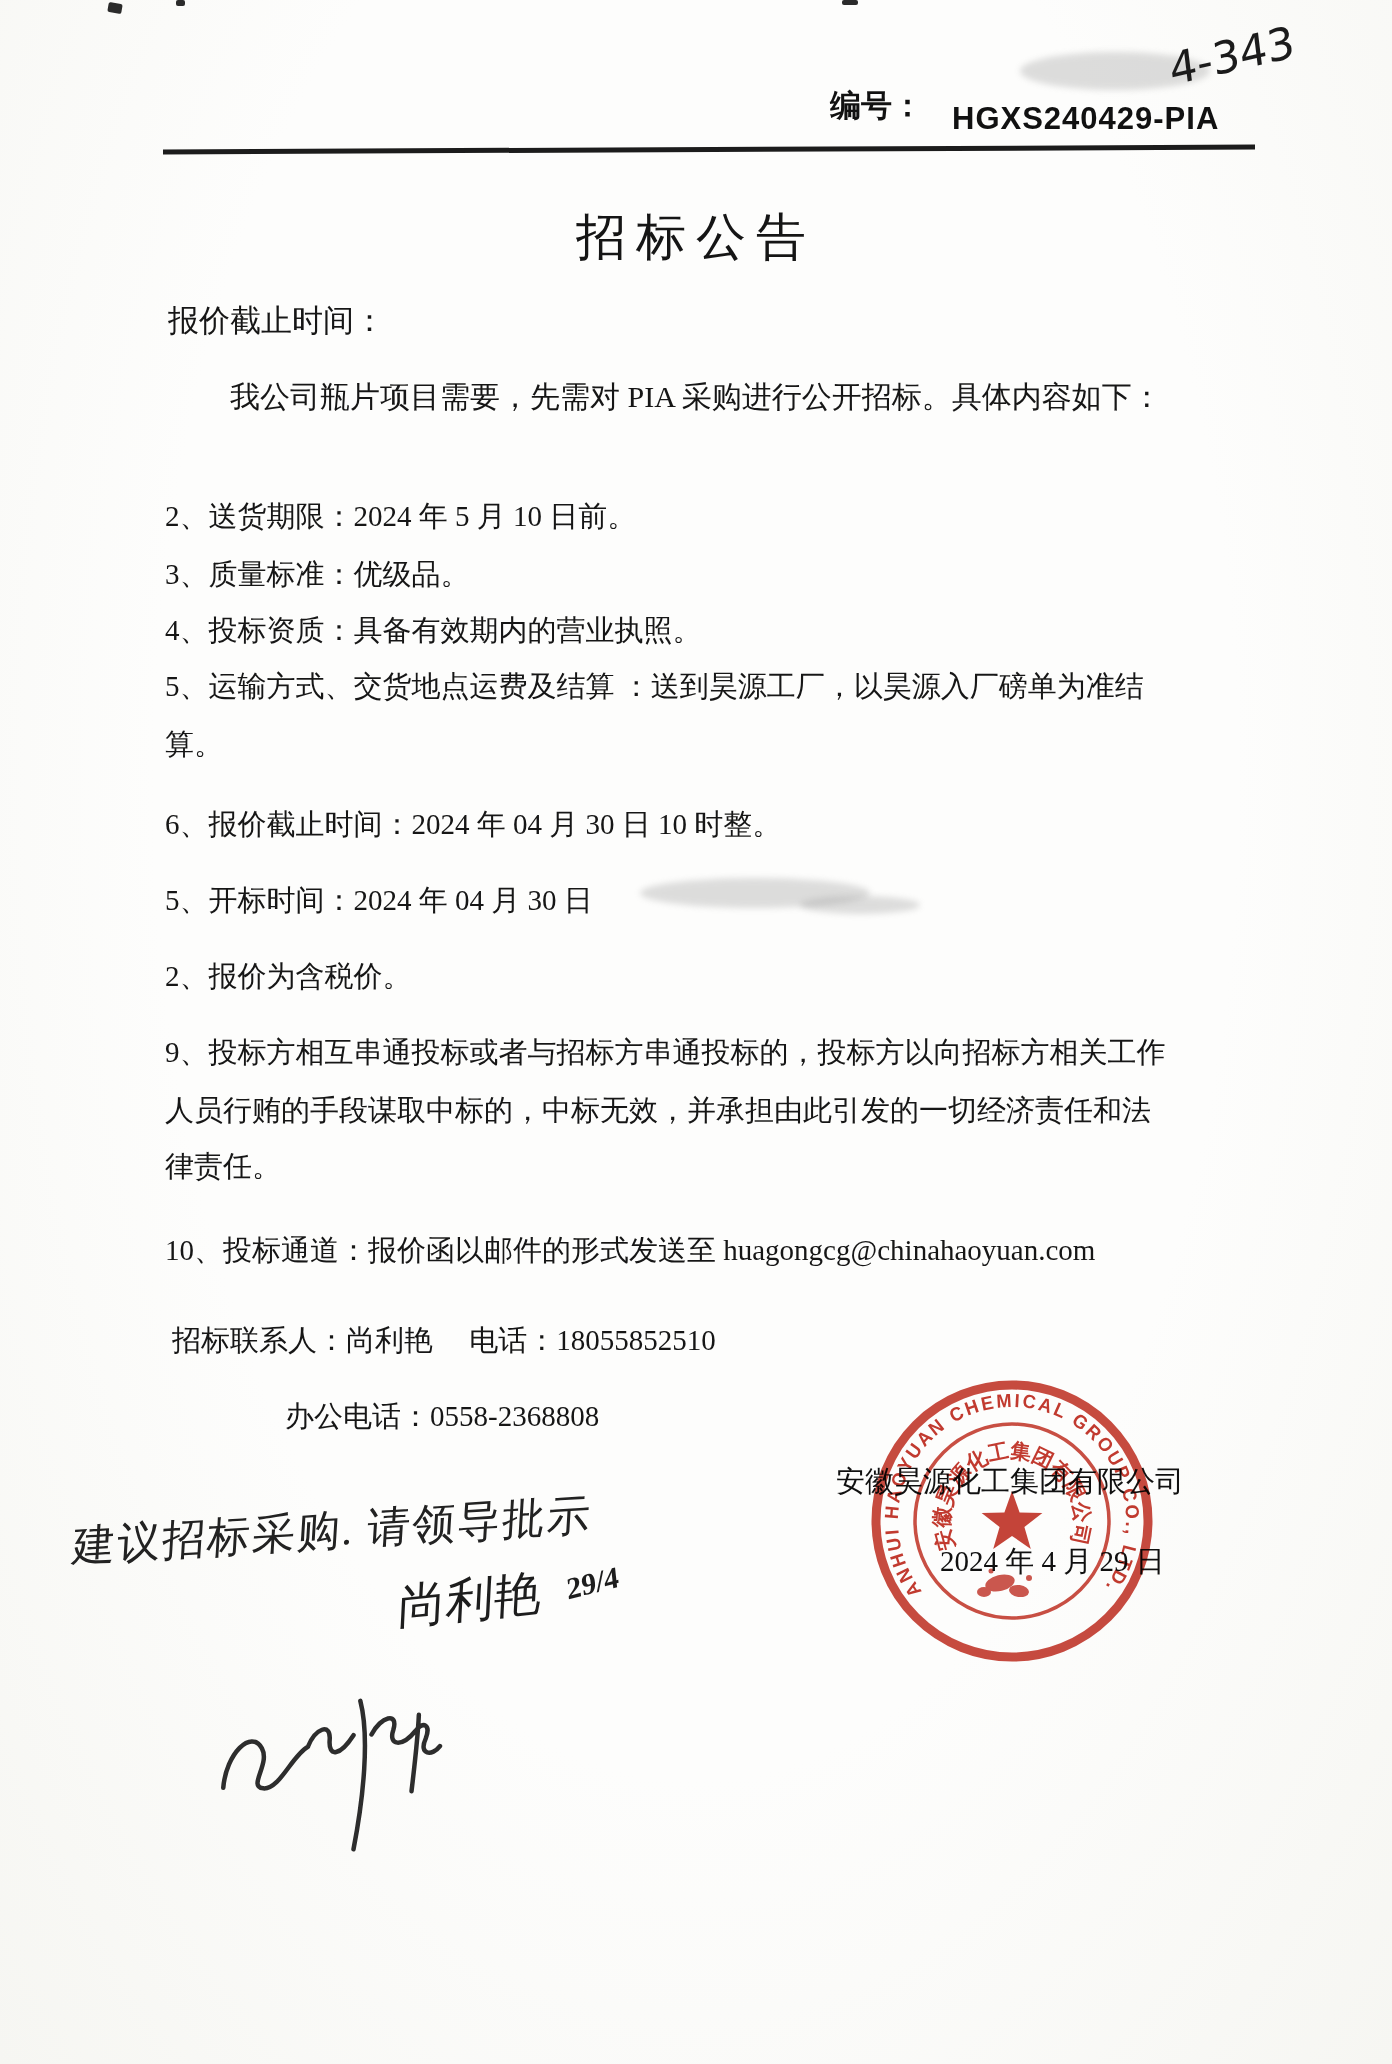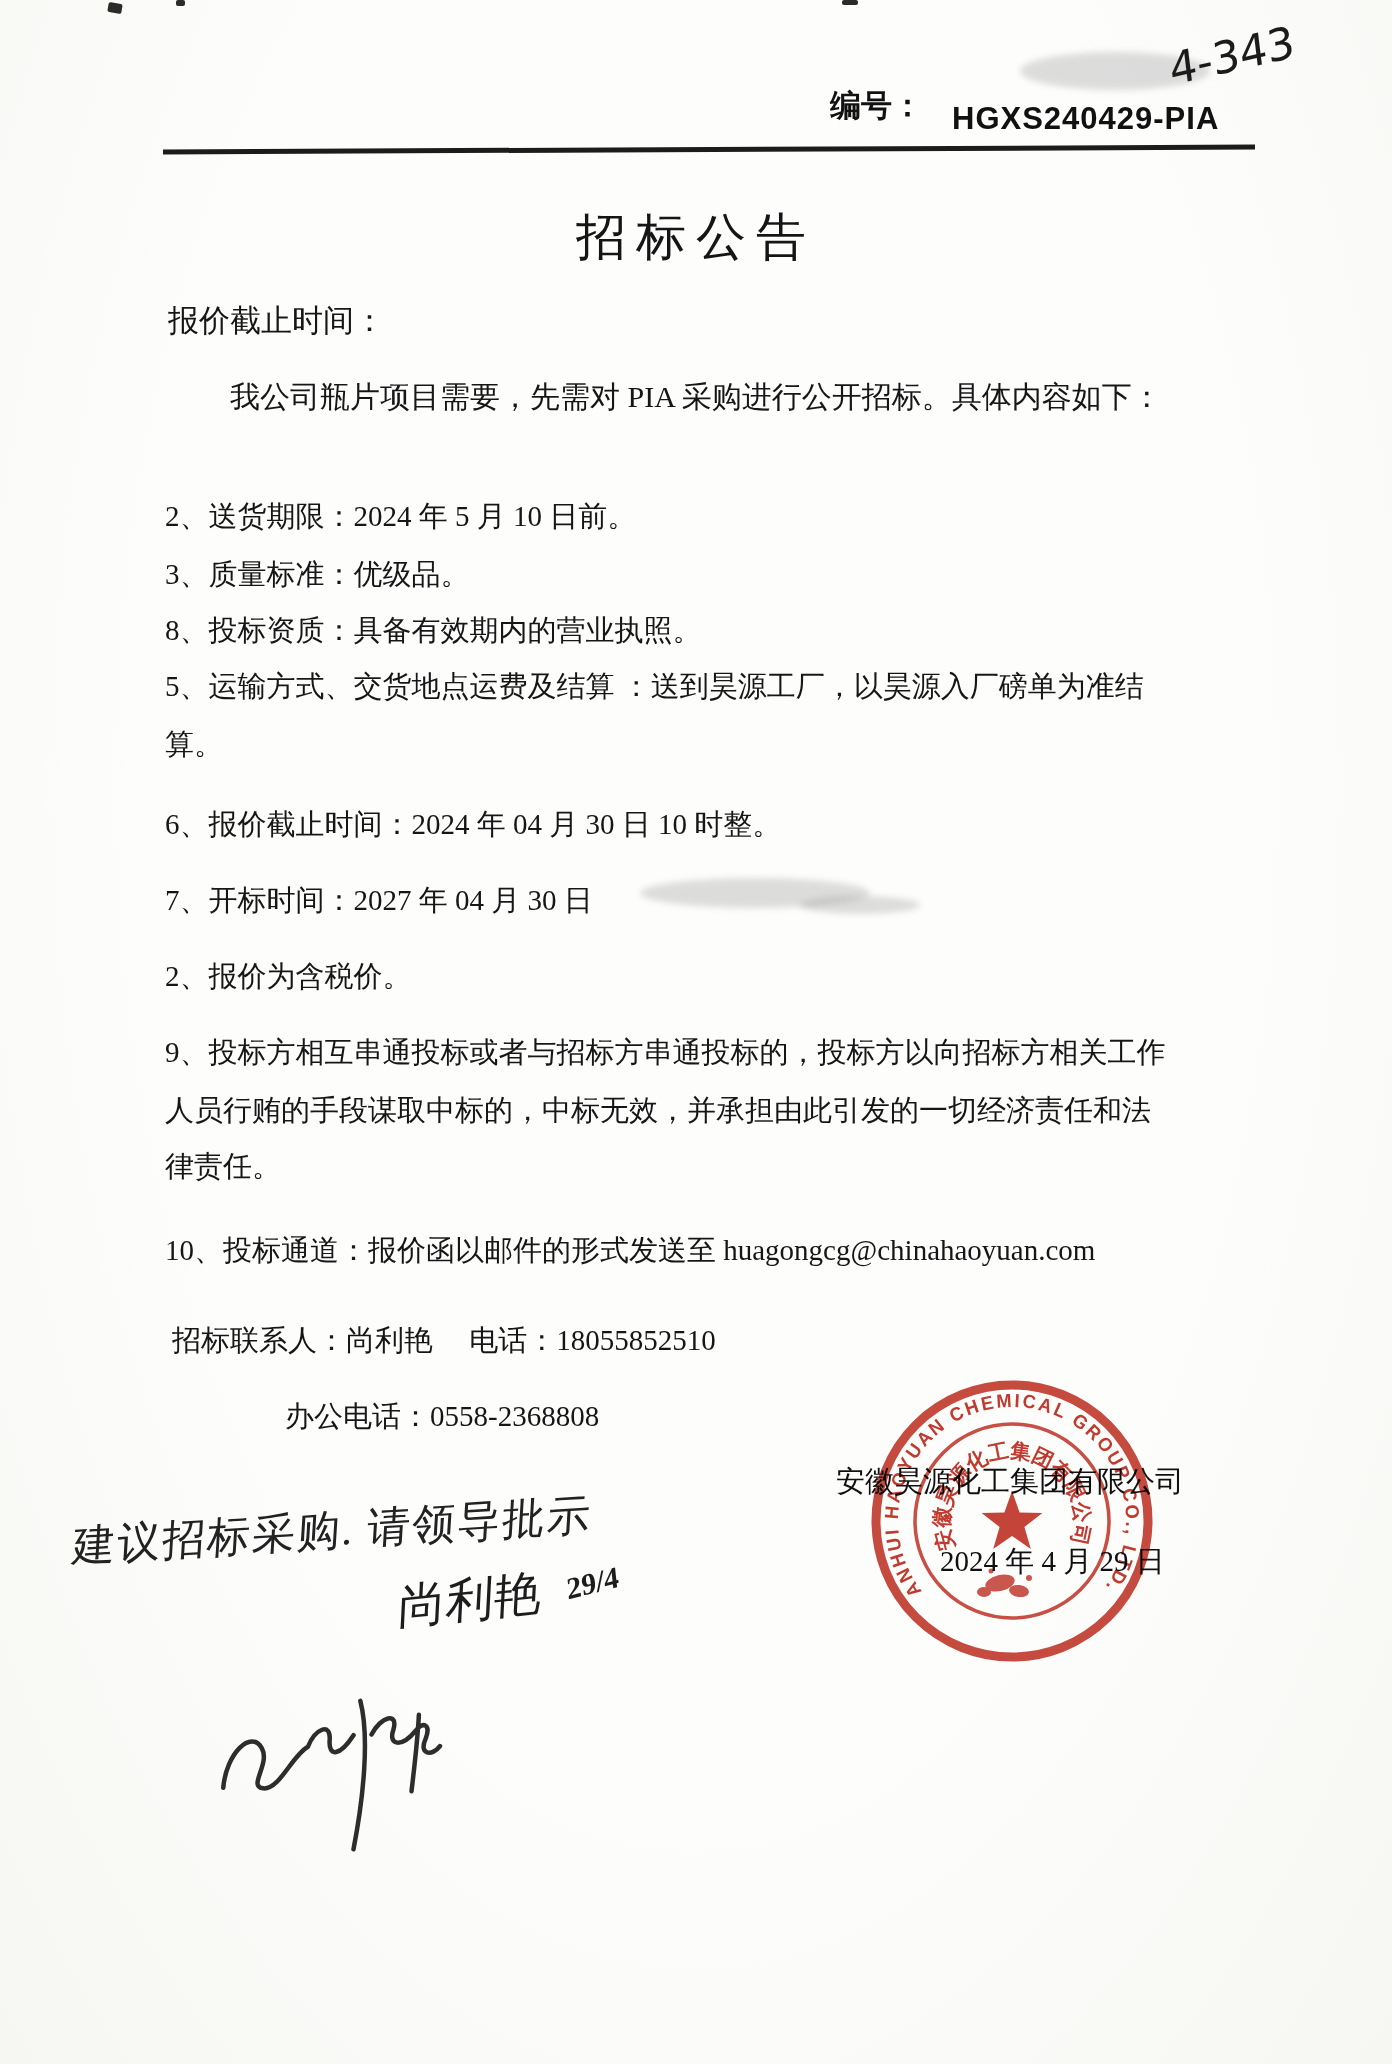--- a/index.html
+++ b/index.html
@@ -44,25 +44,25 @@
 
   <div class="abs divider" style="left:163px;top:147px;width:1092px;height:5px;"></div>
 
   <div class="abs title" style="left:0;top:204px;">招标公告</div>
 
   <div class="abs body-text sal-text" style="left:168px;top:302px;">报价截止时间：</div>
   <div class="abs body-text intro-text" style="left:230px;top:378px;">我公司瓶片项目需要，先需对 PIA 采购进行公开招标。具体内容如下：</div>
 
   <div class="abs body-text" style="left:165px;top:498px;">2、送货期限：2024 年 5 月 10 日前。</div>
   <div class="abs body-text" style="left:165px;top:556px;">3、质量标准：优级品。</div>
-  <div class="abs body-text" style="left:165px;top:612px;">8、投标资质：具备有效期内的营业执照。</div>
+  <div class="abs body-text" style="left:165px;top:612px;">4、投标资质：具备有效期内的营业执照。</div>
   <div class="abs body-text" style="left:165px;top:668px;">5、运输方式、交货地点运费及结算 ：送到昊源工厂，以昊源入厂磅单为准结</div>
   <div class="abs body-text" style="left:165px;top:726px;">算。</div>
   <div class="abs body-text" style="left:165px;top:806px;">6、报价截止时间：2024 年 04 月 30 日 10 时整。</div>
-  <div class="abs body-text" style="left:165px;top:882px;">7、开标时间：2027 年 04 月 30 日</div>
+  <div class="abs body-text" style="left:165px;top:882px;">5、开标时间：2024 年 04 月 30 日</div>
   <div class="abs body-text" style="left:165px;top:958px;">2、报价为含税价。</div>
   <div class="abs body-text" style="left:165px;top:1034px;">9、投标方相互串通投标或者与招标方串通投标的，投标方以向招标方相关工作</div>
   <div class="abs body-text" style="left:165px;top:1092px;">人员行贿的手段谋取中标的，中标无效，并承担由此引发的一切经济责任和法</div>
   <div class="abs body-text" style="left:165px;top:1148px;">律责任。</div>
   <div class="abs body-text" style="left:165px;top:1232px;">10、投标通道：报价函以邮件的形式发送至 huagongcg@chinahaoyuan.com</div>
 
   <div class="abs smudge" style="left:640px;top:878px;width:230px;height:30px;"></div>
   <div class="abs smudge" style="left:800px;top:896px;width:120px;height:18px;"></div>
 
   <div class="abs body-text" style="left:172px;top:1322px;">招标联系人：尚利艳　 电话：18055852510</div>

